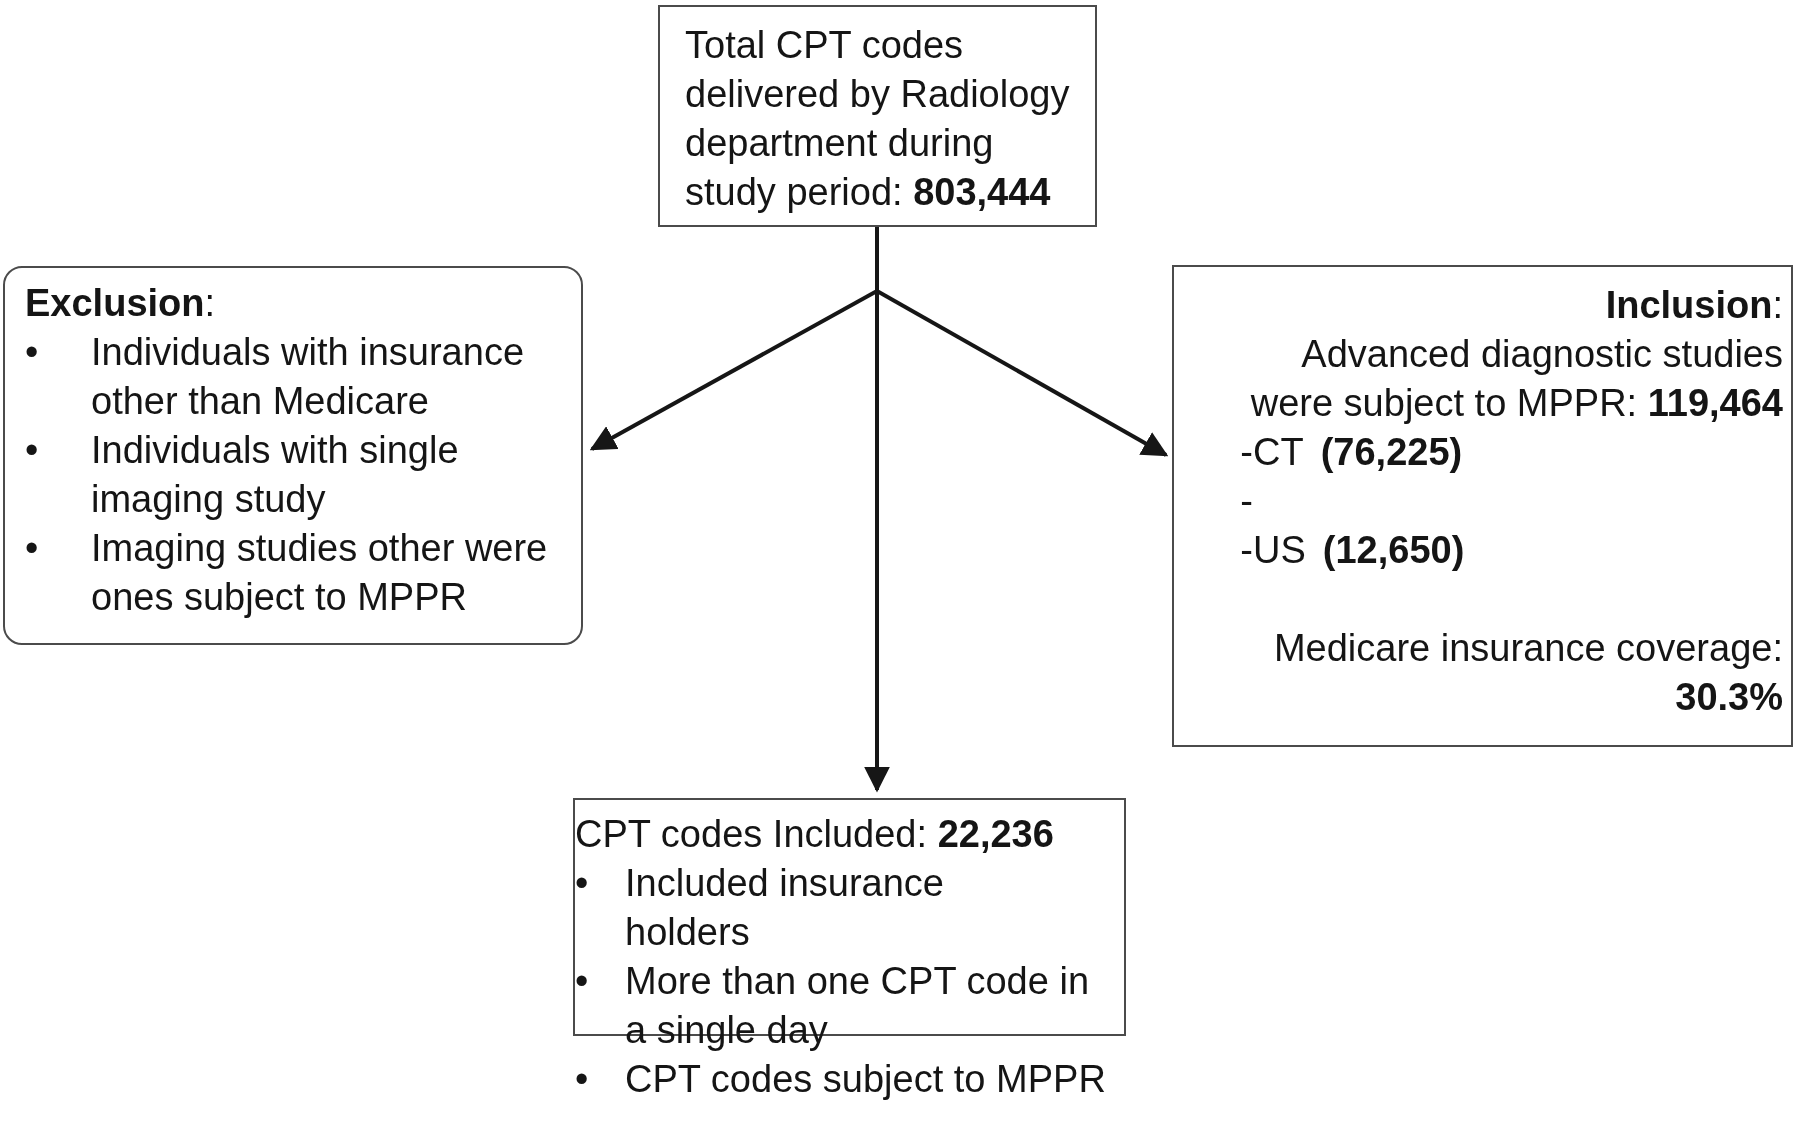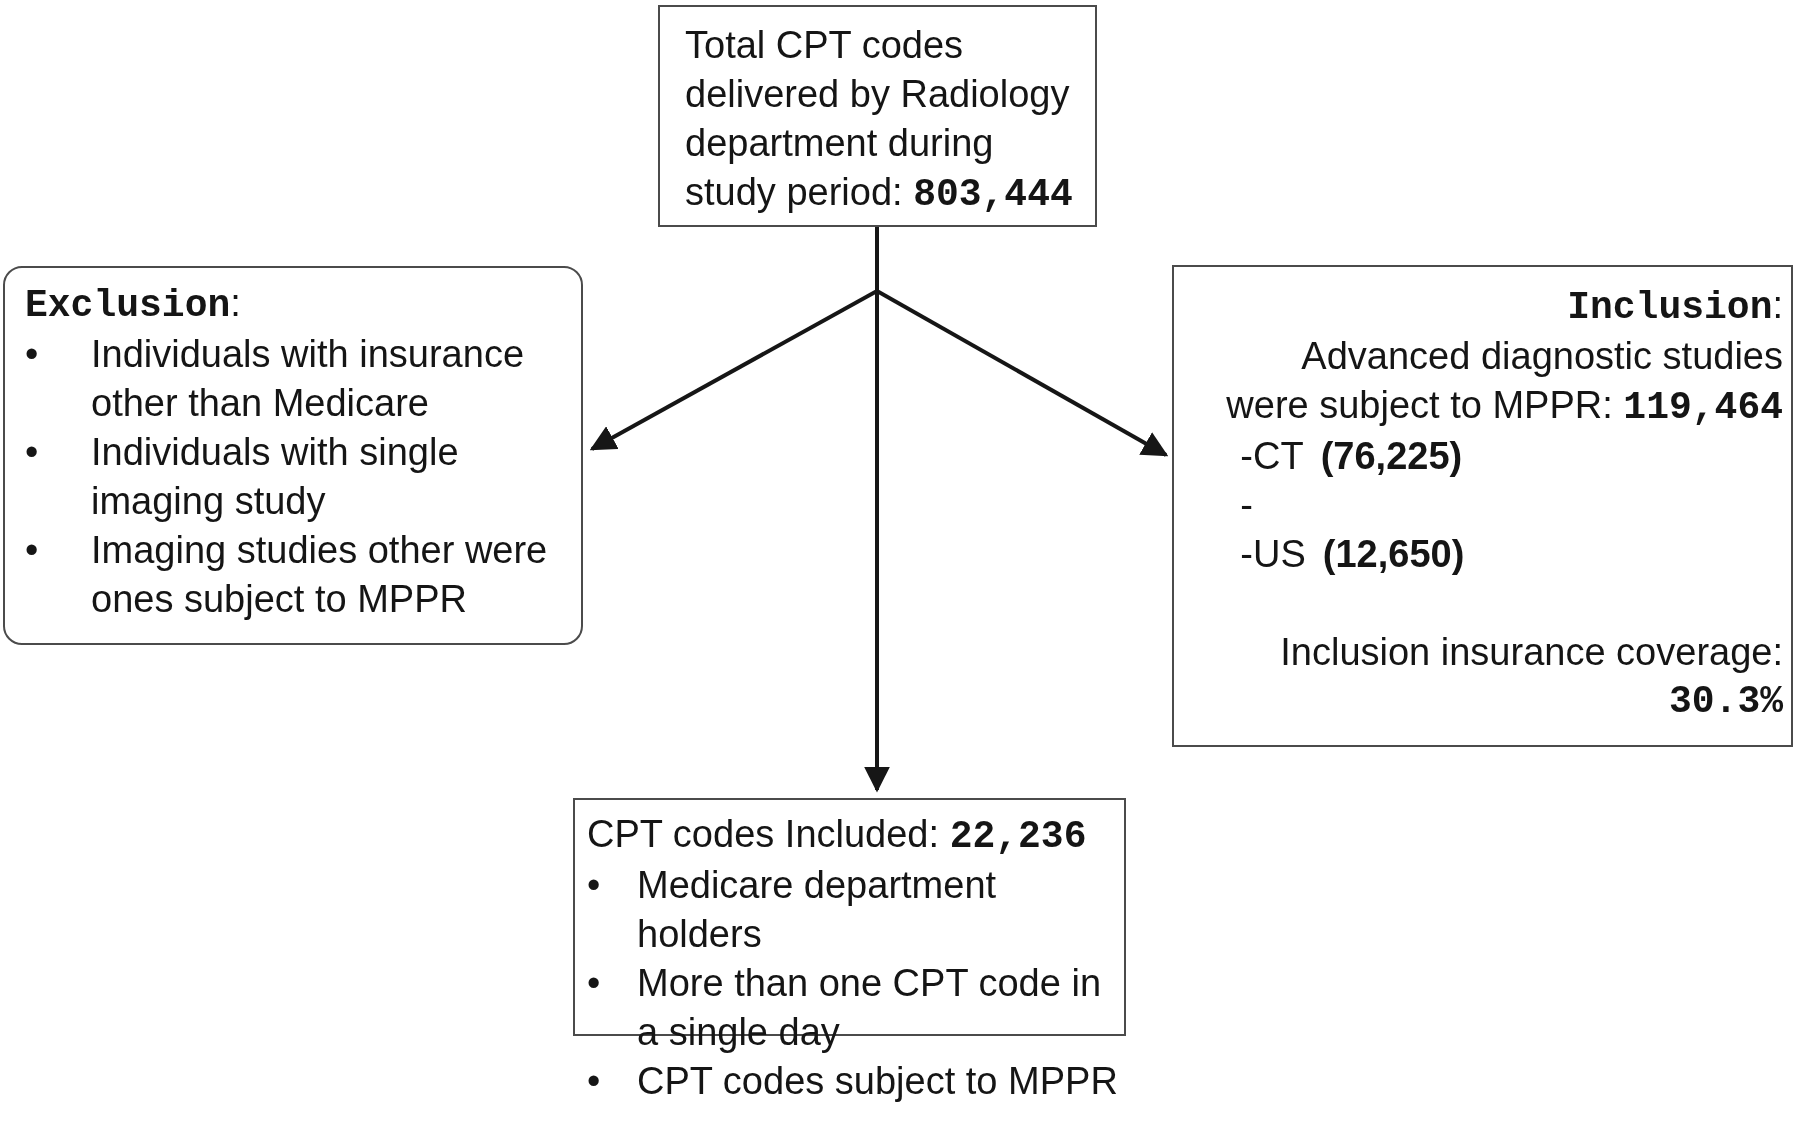--- a/index.html
+++ b/index.html
@@ -22,23 +22,23 @@
   .arrow { stroke: #161616; stroke-width: 4; fill: none; }
   .box {
     position: absolute;
     box-sizing: border-box;
     border: 2px solid #4b4b4b;
     background: #ffffff;
   }
   .top-box   { left: 658px;  top: 5px;   width: 439px; height: 222px; padding: 14px 0 0 25px; }
   .excl-box  { left: 3px;    top: 266px; width: 580px; height: 379px; padding: 11px 6px 0 20px; border-radius: 19px; }
   .incl-box  { left: 1172px; top: 265px; width: 621px; height: 482px; padding: 14px 8px 0 21px; text-align: right; }
-  .inc-box   { left: 573px;  top: 798px; width: 553px; height: 238px; padding: 10px 6px 0 12px; }
+  .inc-box   { left: 573px;  top: 798px; width: 553px; height: 238px; padding: 10px 6px 0 0; }
   .ln { display: block; white-space: nowrap; }
-  .bold, b { font-weight: bold; font-family: Liberation Mono, monospace; }
+  .bold, b { font-weight: bold; }
   .li { display: flex; align-items: flex-start; }
   .litext { display: inline-block; }
   .marker { display: inline-block; white-space: nowrap; }
   .excl-box .marker { flex: 0 0 66px; }
   .incl-box .marker { flex: 0 0 58px; }
   .inc-box  .marker { flex: 0 0 50px; }
   .mval { margin-left: 17px; font-weight: bold; }
   .spacer { height: 49px; }
 </style>
 </head>
@@ -106,31 +106,31 @@
     <div class="li">
       <span class="marker">-</span>
     </div>
 
     <div class="li">
       <span class="marker">-</span>
       <span class="ln"><span>US</span><span class="mval">(12,650)</span></span>
     </div>
 
     <div class="ln spacer"></div>
-    <span class="ln">Inclusion insurance coverage:</span>
+    <span class="ln">Medicare insurance coverage:</span>
     <span class="ln bold">30.3%</span>
   </div>
 
   <div class="box inc-box">
     <span class="ln"><span>CPT codes Included: </span><b>22,236</b></span>
 
     <div class="li">
       <span class="marker">•</span>
       <span class="litext">
-        <span class="ln">Medicare department</span>
+        <span class="ln">Included insurance</span>
         <span class="ln">holders</span>
       </span>
     </div>
 
     <div class="li">
       <span class="marker">•</span>
       <span class="litext">
         <span class="ln">More than one CPT code in</span>
         <span class="ln">a single day</span>
       </span>

